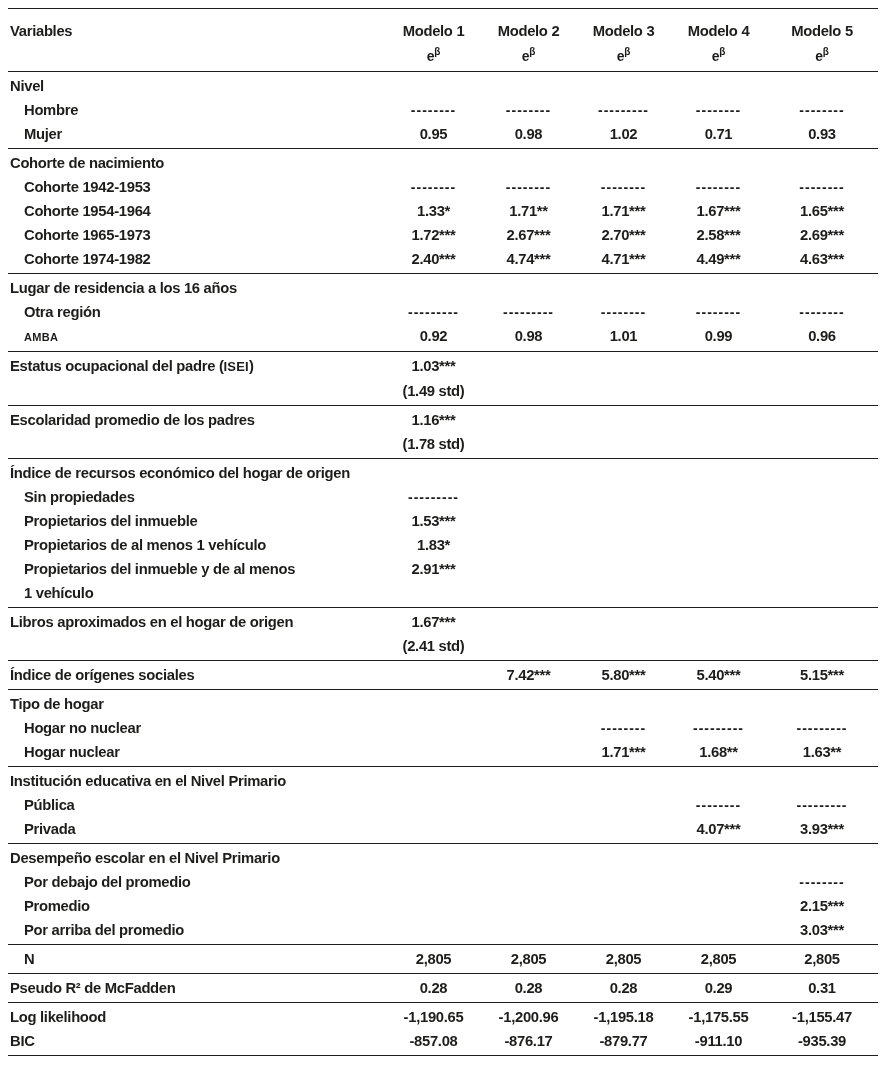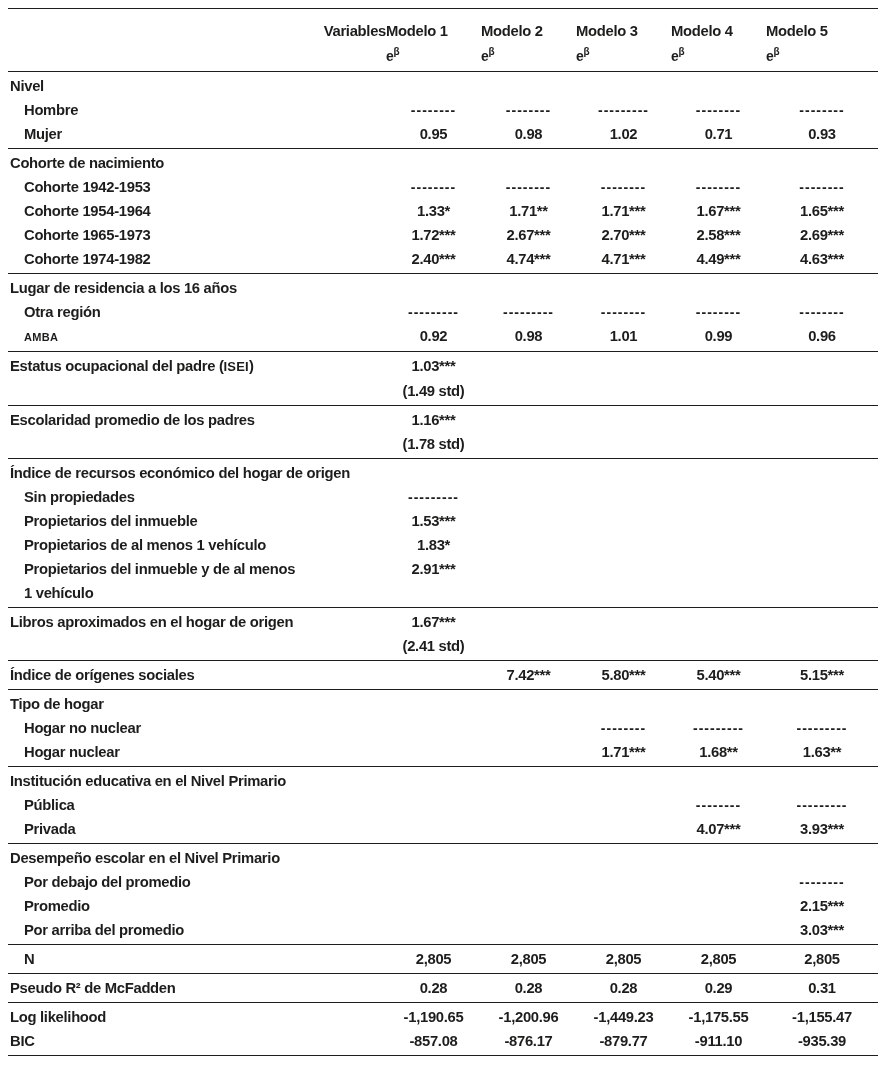--- a/index.html
+++ b/index.html
@@ -19,22 +19,22 @@
     border-top:1.5px solid #1d1d1b;
     border-bottom:1.5px solid #1d1d1b;
   }
   .grid-row {
     display:grid;
     grid-template-columns:378px 95px 95px 95px 95px 1fr;
     align-items:baseline;
   }
   
   .table-header { padding:10px 0 6px 0; }
-  .variables-label { padding-left:2px; line-height:24px; white-space:nowrap;text-align:right; }
-  .model-header { }
+  .variables-label { padding-left:2px; line-height:24px; white-space:nowrap; }
+  .model-header { text-align:center; }
   .model-name { line-height:24px; }
   .model-exp { line-height:18px; font-size:14px; }
   .model-exp sup { font-size:10px; letter-spacing:0; }
   
   .table-section { border-top:1.5px solid #1d1d1b; padding:2px 0 2px 0; }
   .row { line-height:24px; }
   .row-label { padding-left:2px; white-space:nowrap; }
   .row-label.indent { padding-left:16px; }
   .row-label.caps-label { font-size:11px; letter-spacing:0.3px; }
   .caps-inline { font-size:13px; letter-spacing:0.2px; }
@@ -382,21 +382,21 @@
           <div class="value-cell">0.28</div>
           <div class="value-cell">0.29</div>
           <div class="value-cell">0.31</div>
         </div>
       </div>
       <div class="table-section">
         <div class="grid-row row">
           <div class="row-label">Log likelihood</div>
           <div class="value-cell">-1,190.65</div>
           <div class="value-cell">-1,200.96</div>
-          <div class="value-cell">-1,449.23</div>
+          <div class="value-cell">-1,195.18</div>
           <div class="value-cell">-1,175.55</div>
           <div class="value-cell">-1,155.47</div>
         </div>
         <div class="grid-row row">
           <div class="row-label">BIC</div>
           <div class="value-cell">-857.08</div>
           <div class="value-cell">-876.17</div>
           <div class="value-cell">-879.77</div>
           <div class="value-cell">-911.10</div>
           <div class="value-cell">-935.39</div>

